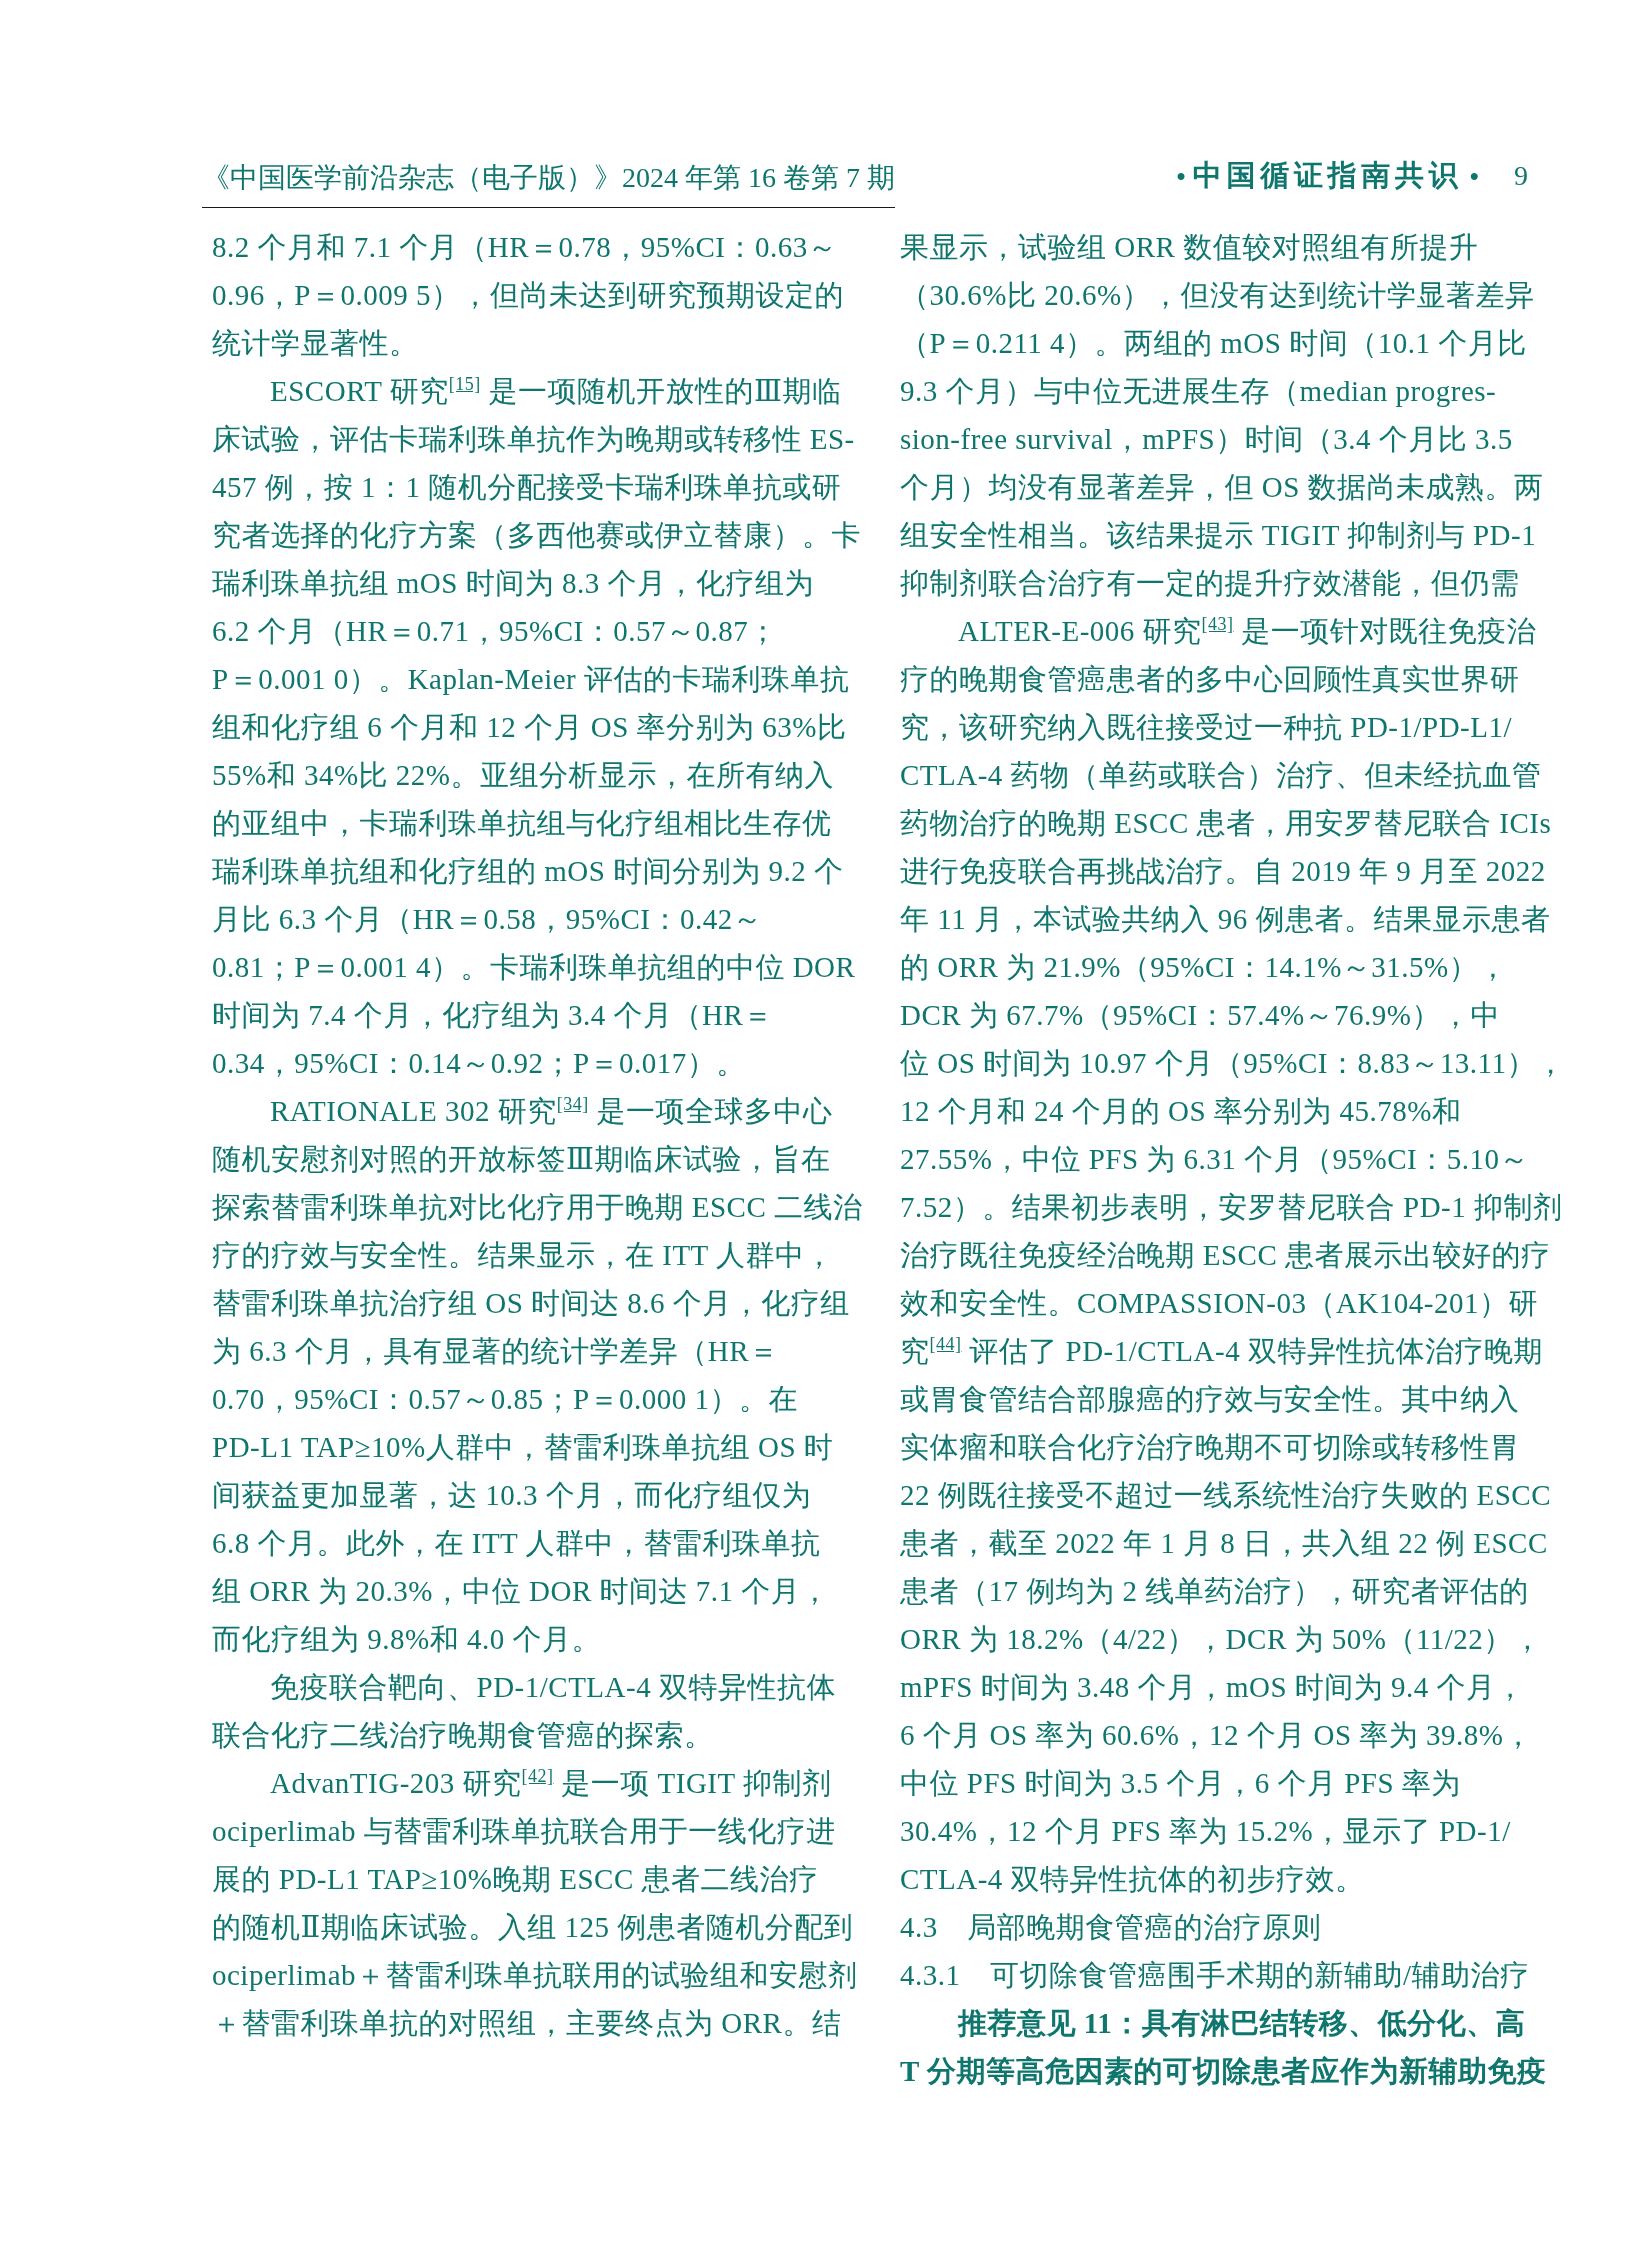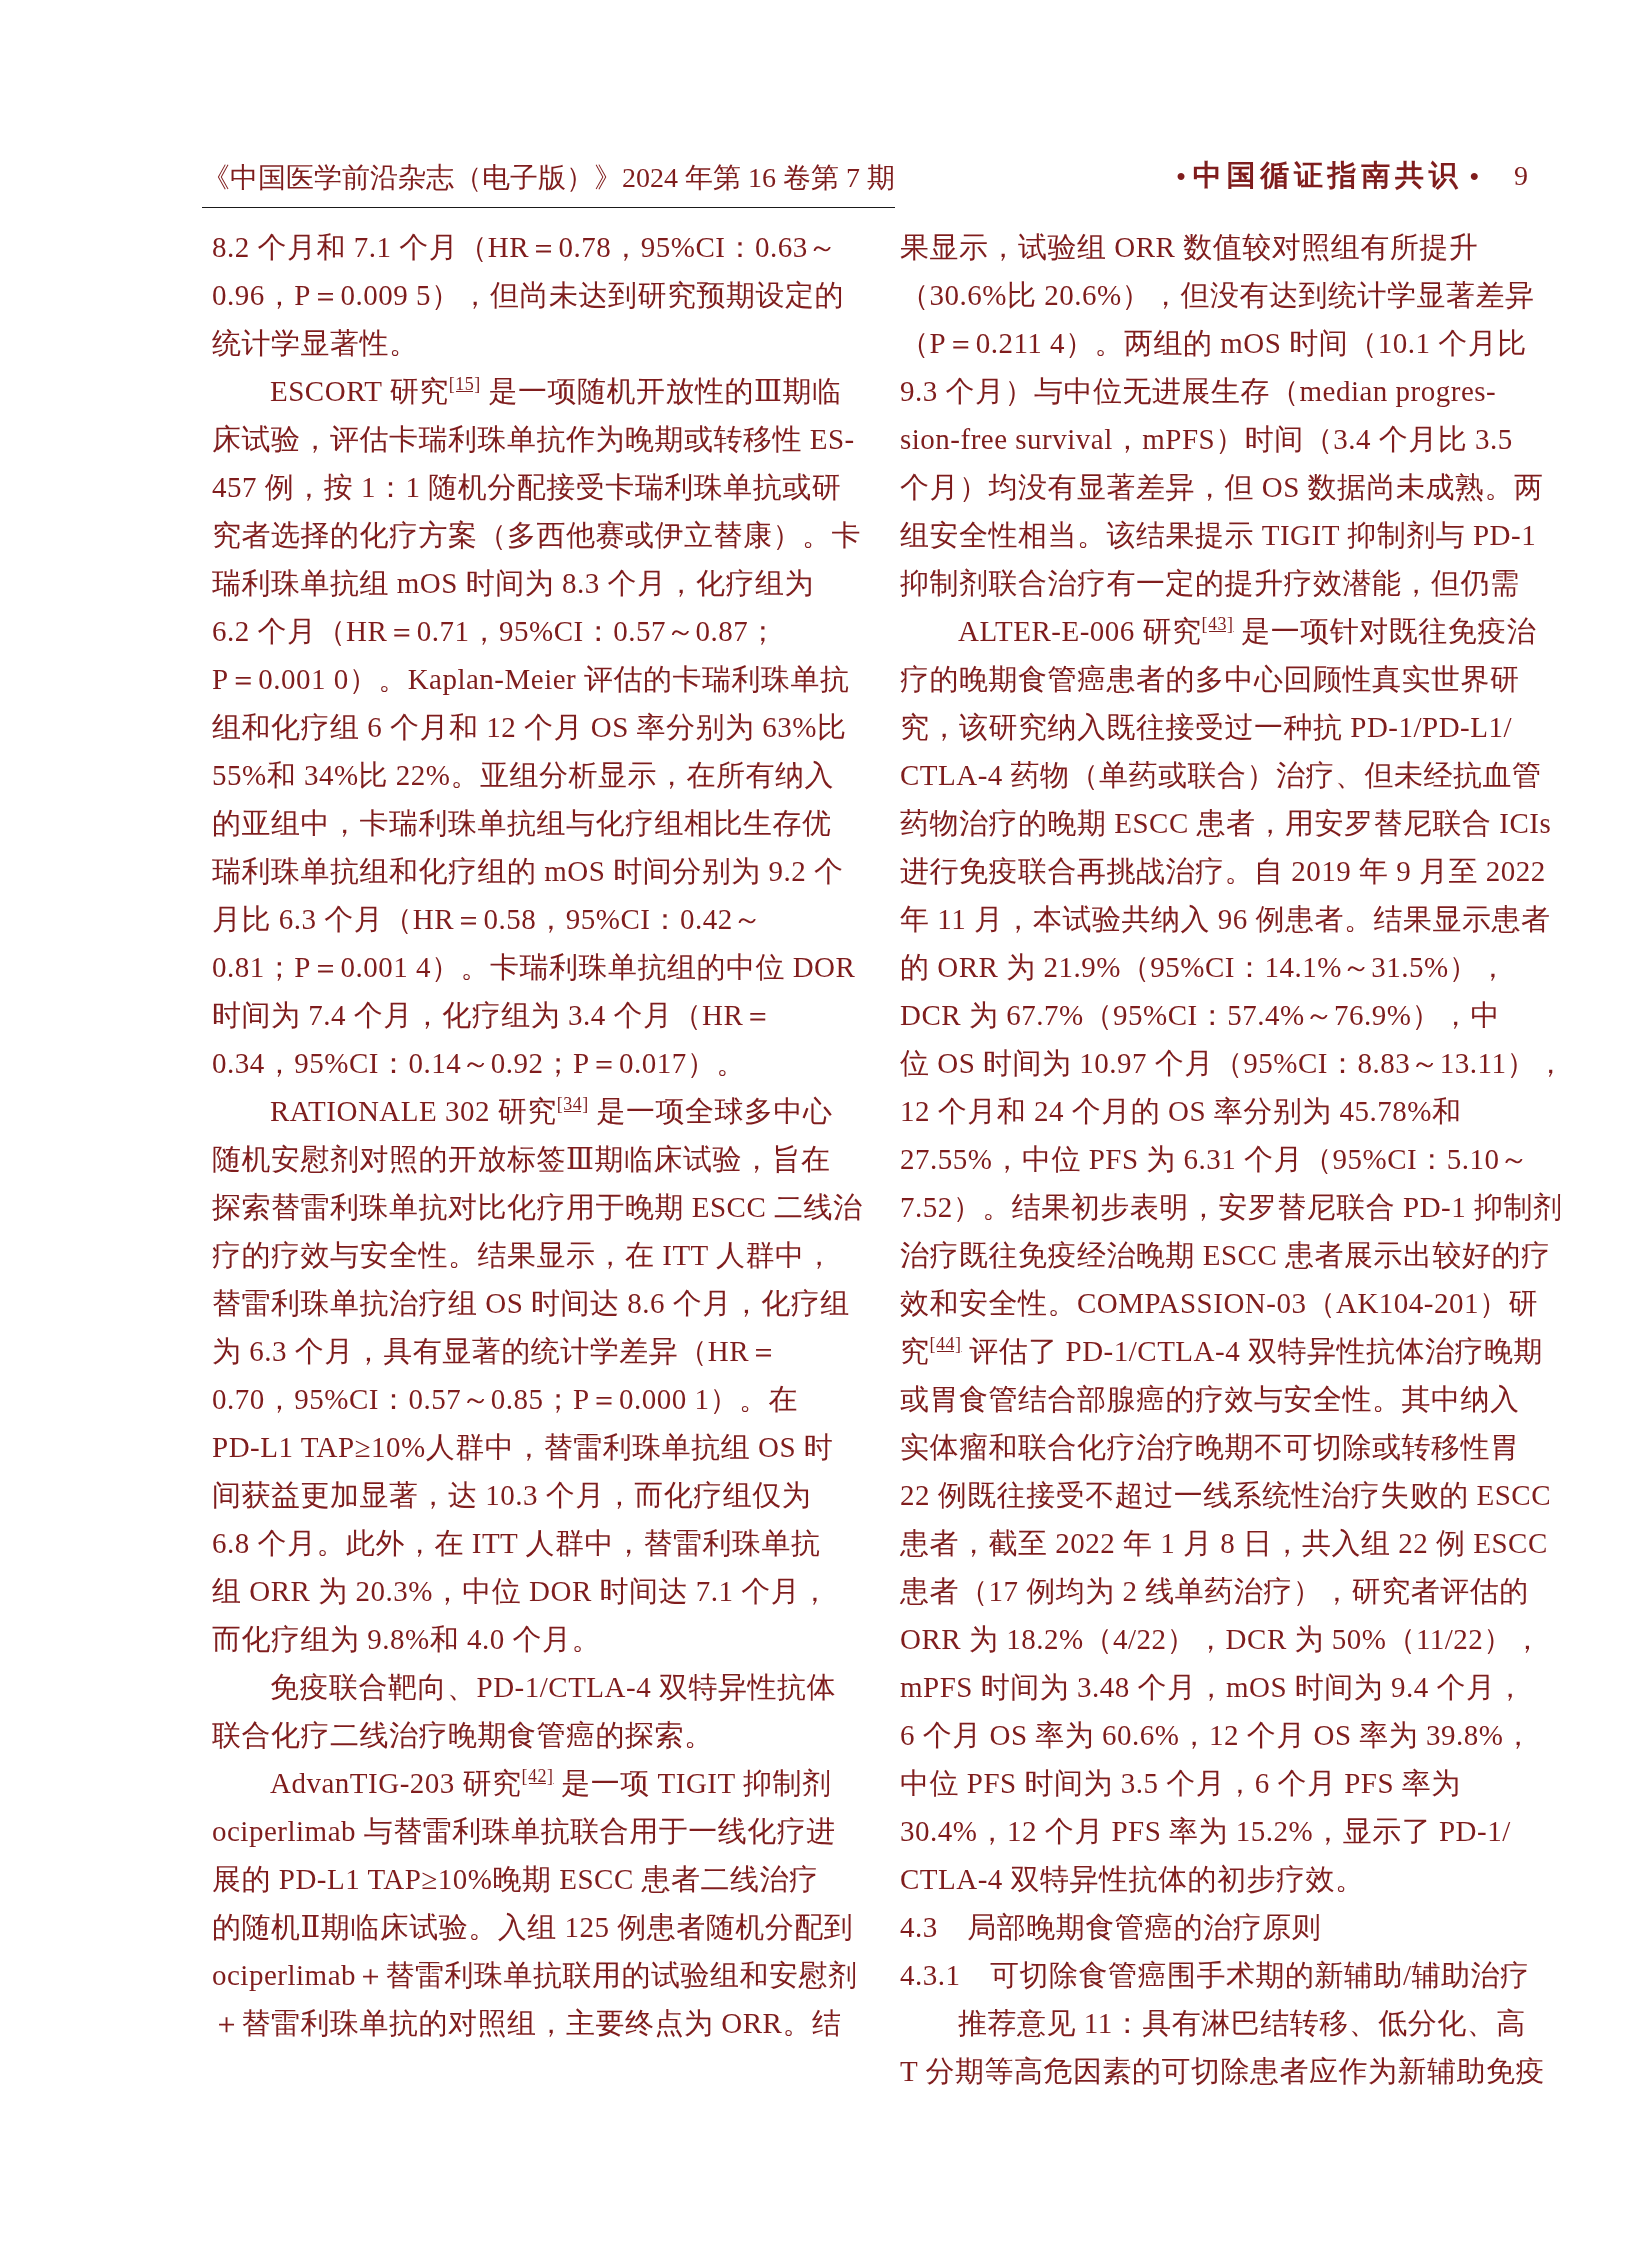--- a/index.html
+++ b/index.html
@@ -1,21 +1,21 @@
 <!DOCTYPE html>
 <html style="font-size:15px"><head>
 <meta charset="utf-8">
 <style>
   html,body{margin:0;padding:0;background:#e8e8e8;}
   .page{
     position:relative;
     width:1646px;height:2250px;
     margin:0 auto;
     background:#ffffff;
-    color:#7f1d1d;
+    color:#0f766e;
     font-family:"Liberation Serif","DejaVu Serif",serif;
     overflow:hidden;
   }
   .header{
     position:absolute;top:156px;left:202px;width:1326px;
     display:flex;justify-content:space-between;align-items:flex-end;
   }
   .header-left{
     font-size:28px;line-height:38px;
     border-bottom:1.9px solid #1a1a1a;
@@ -42,21 +42,21 @@
     display:flex;gap:38px;
   }
   .col{width:650px;}
   .line{
     font-size:29px;
     height:48px;line-height:48px;
     white-space:nowrap;
     letter-spacing:0.5px;
   }
   .line.indent{padding-left:58px;}
-  .line.bold{font-weight:normal;}
+  .line.bold{font-weight:bold;}
   .line.italic{}
   .line sup{
     font-size:18px;
     vertical-align:super;
     line-height:0;
     text-decoration:underline;
   }
 </style>
 </head>
 <body>

